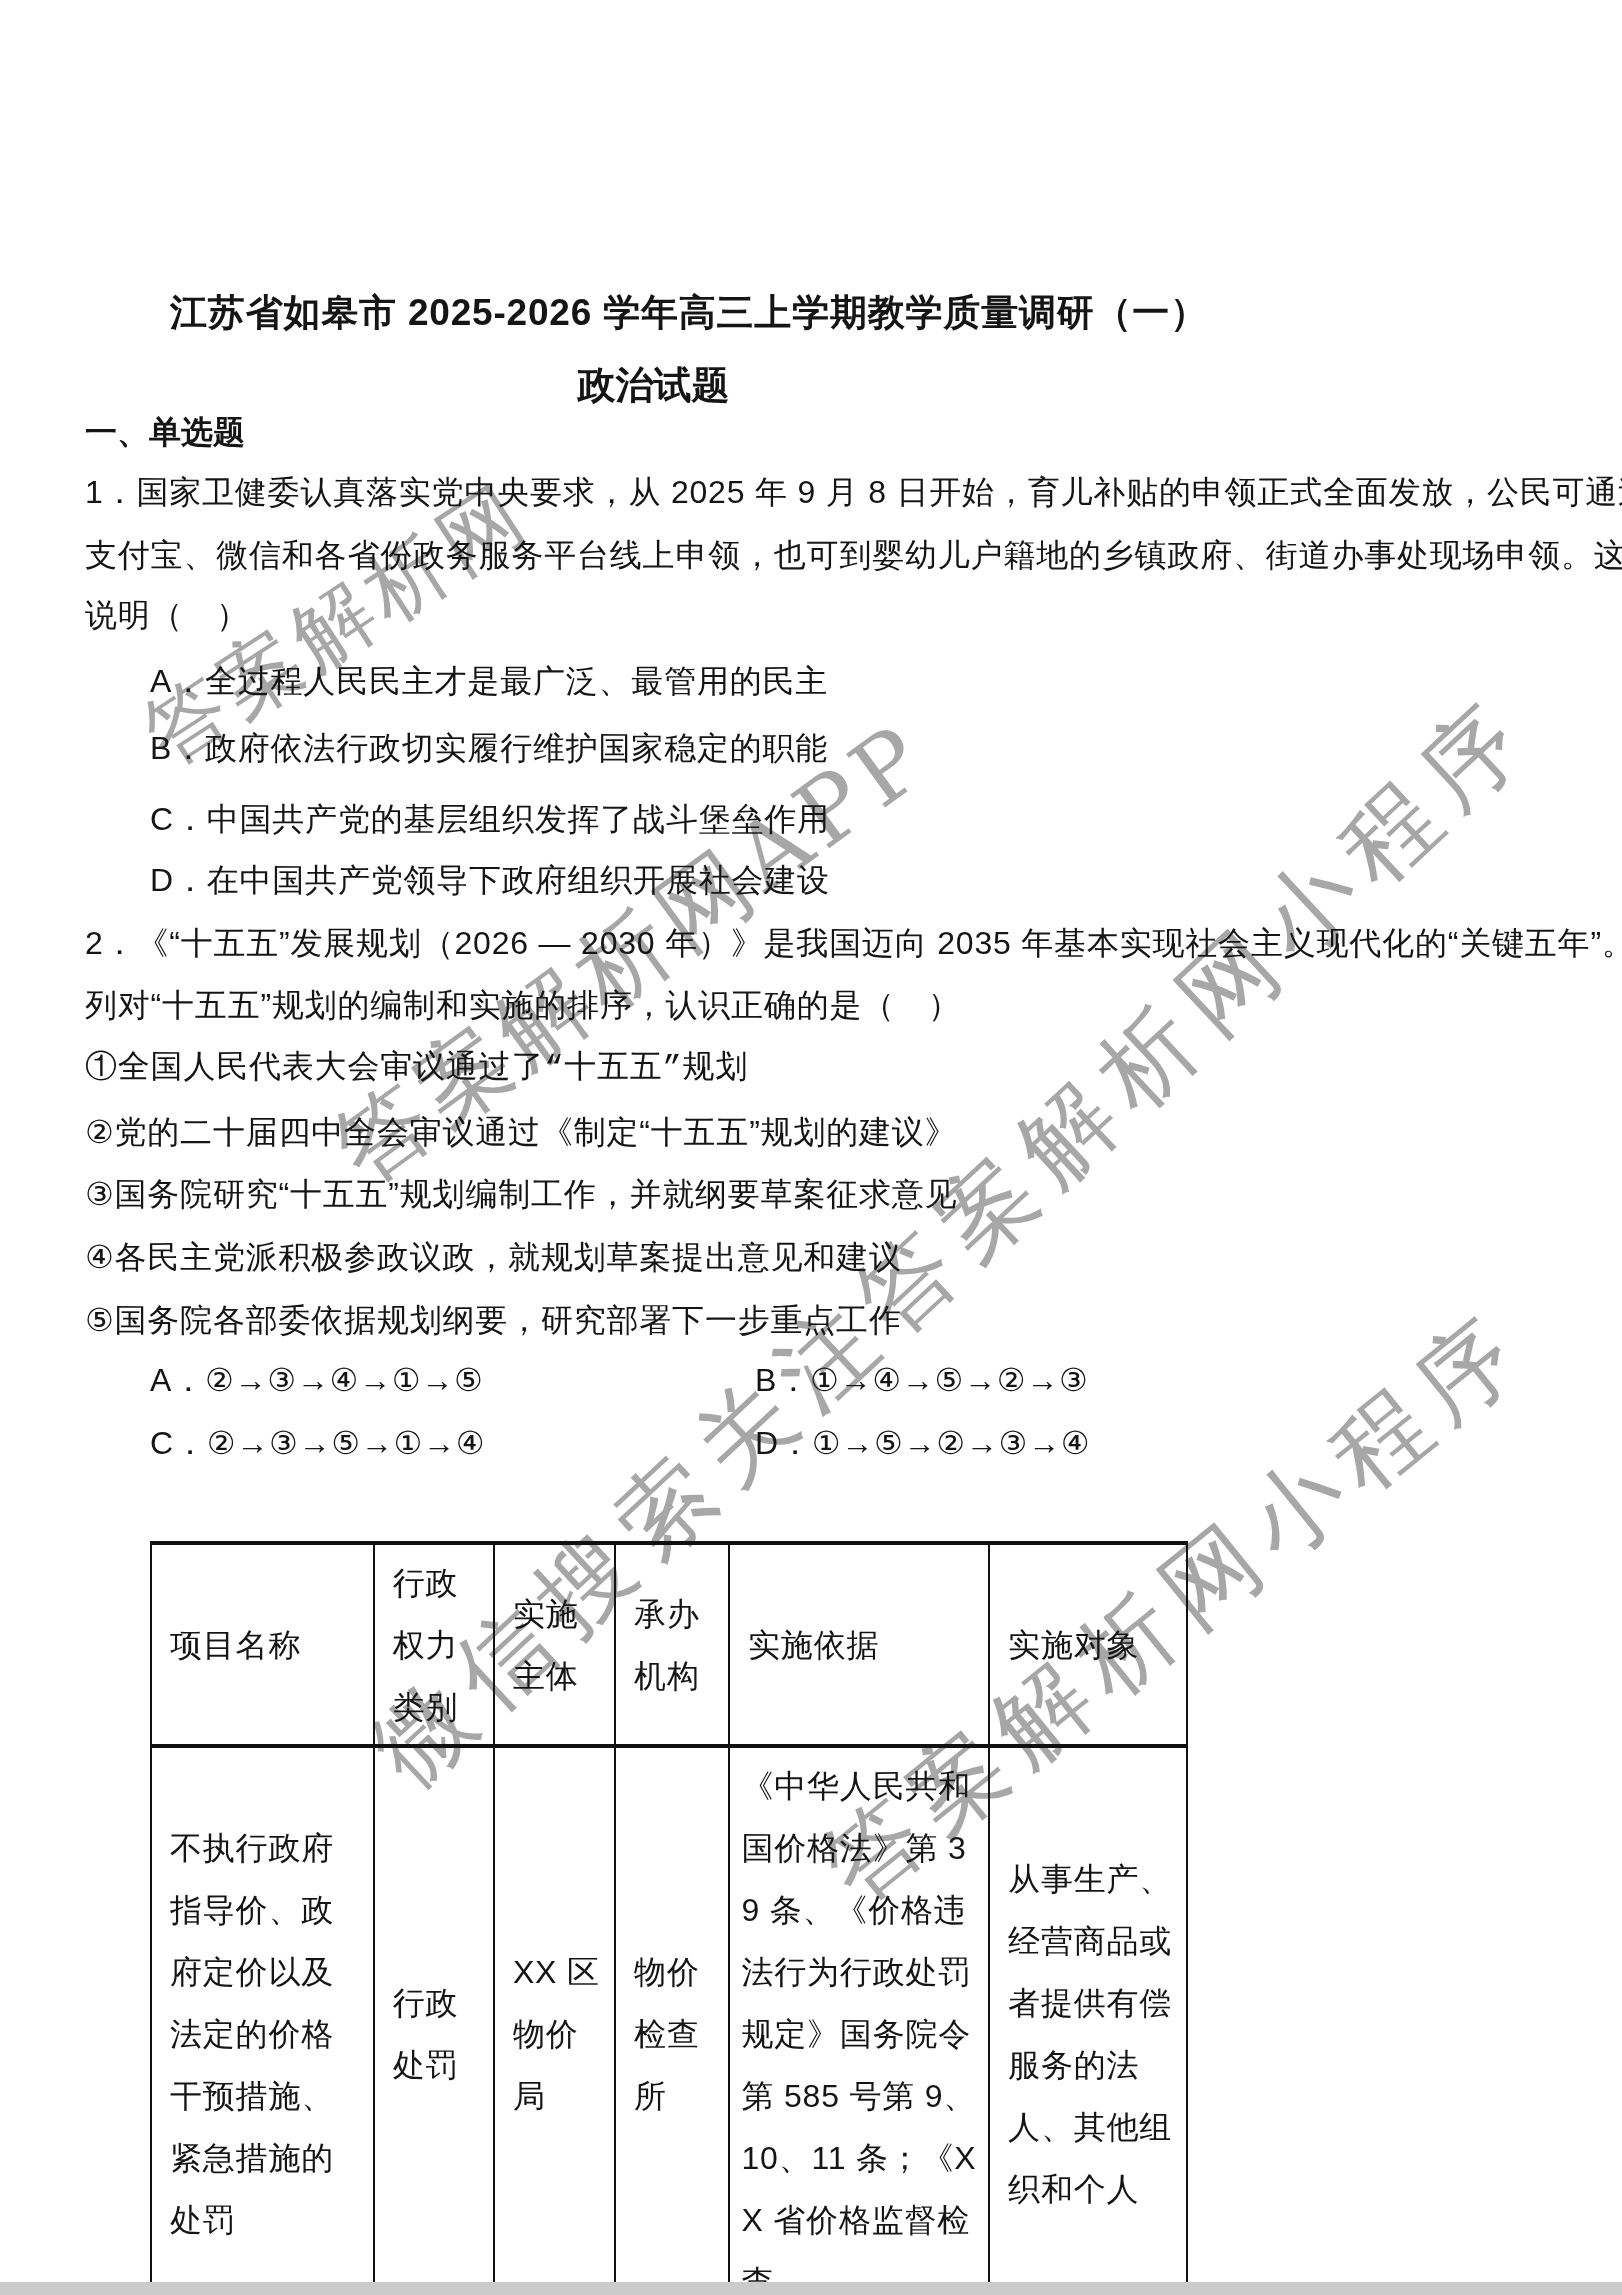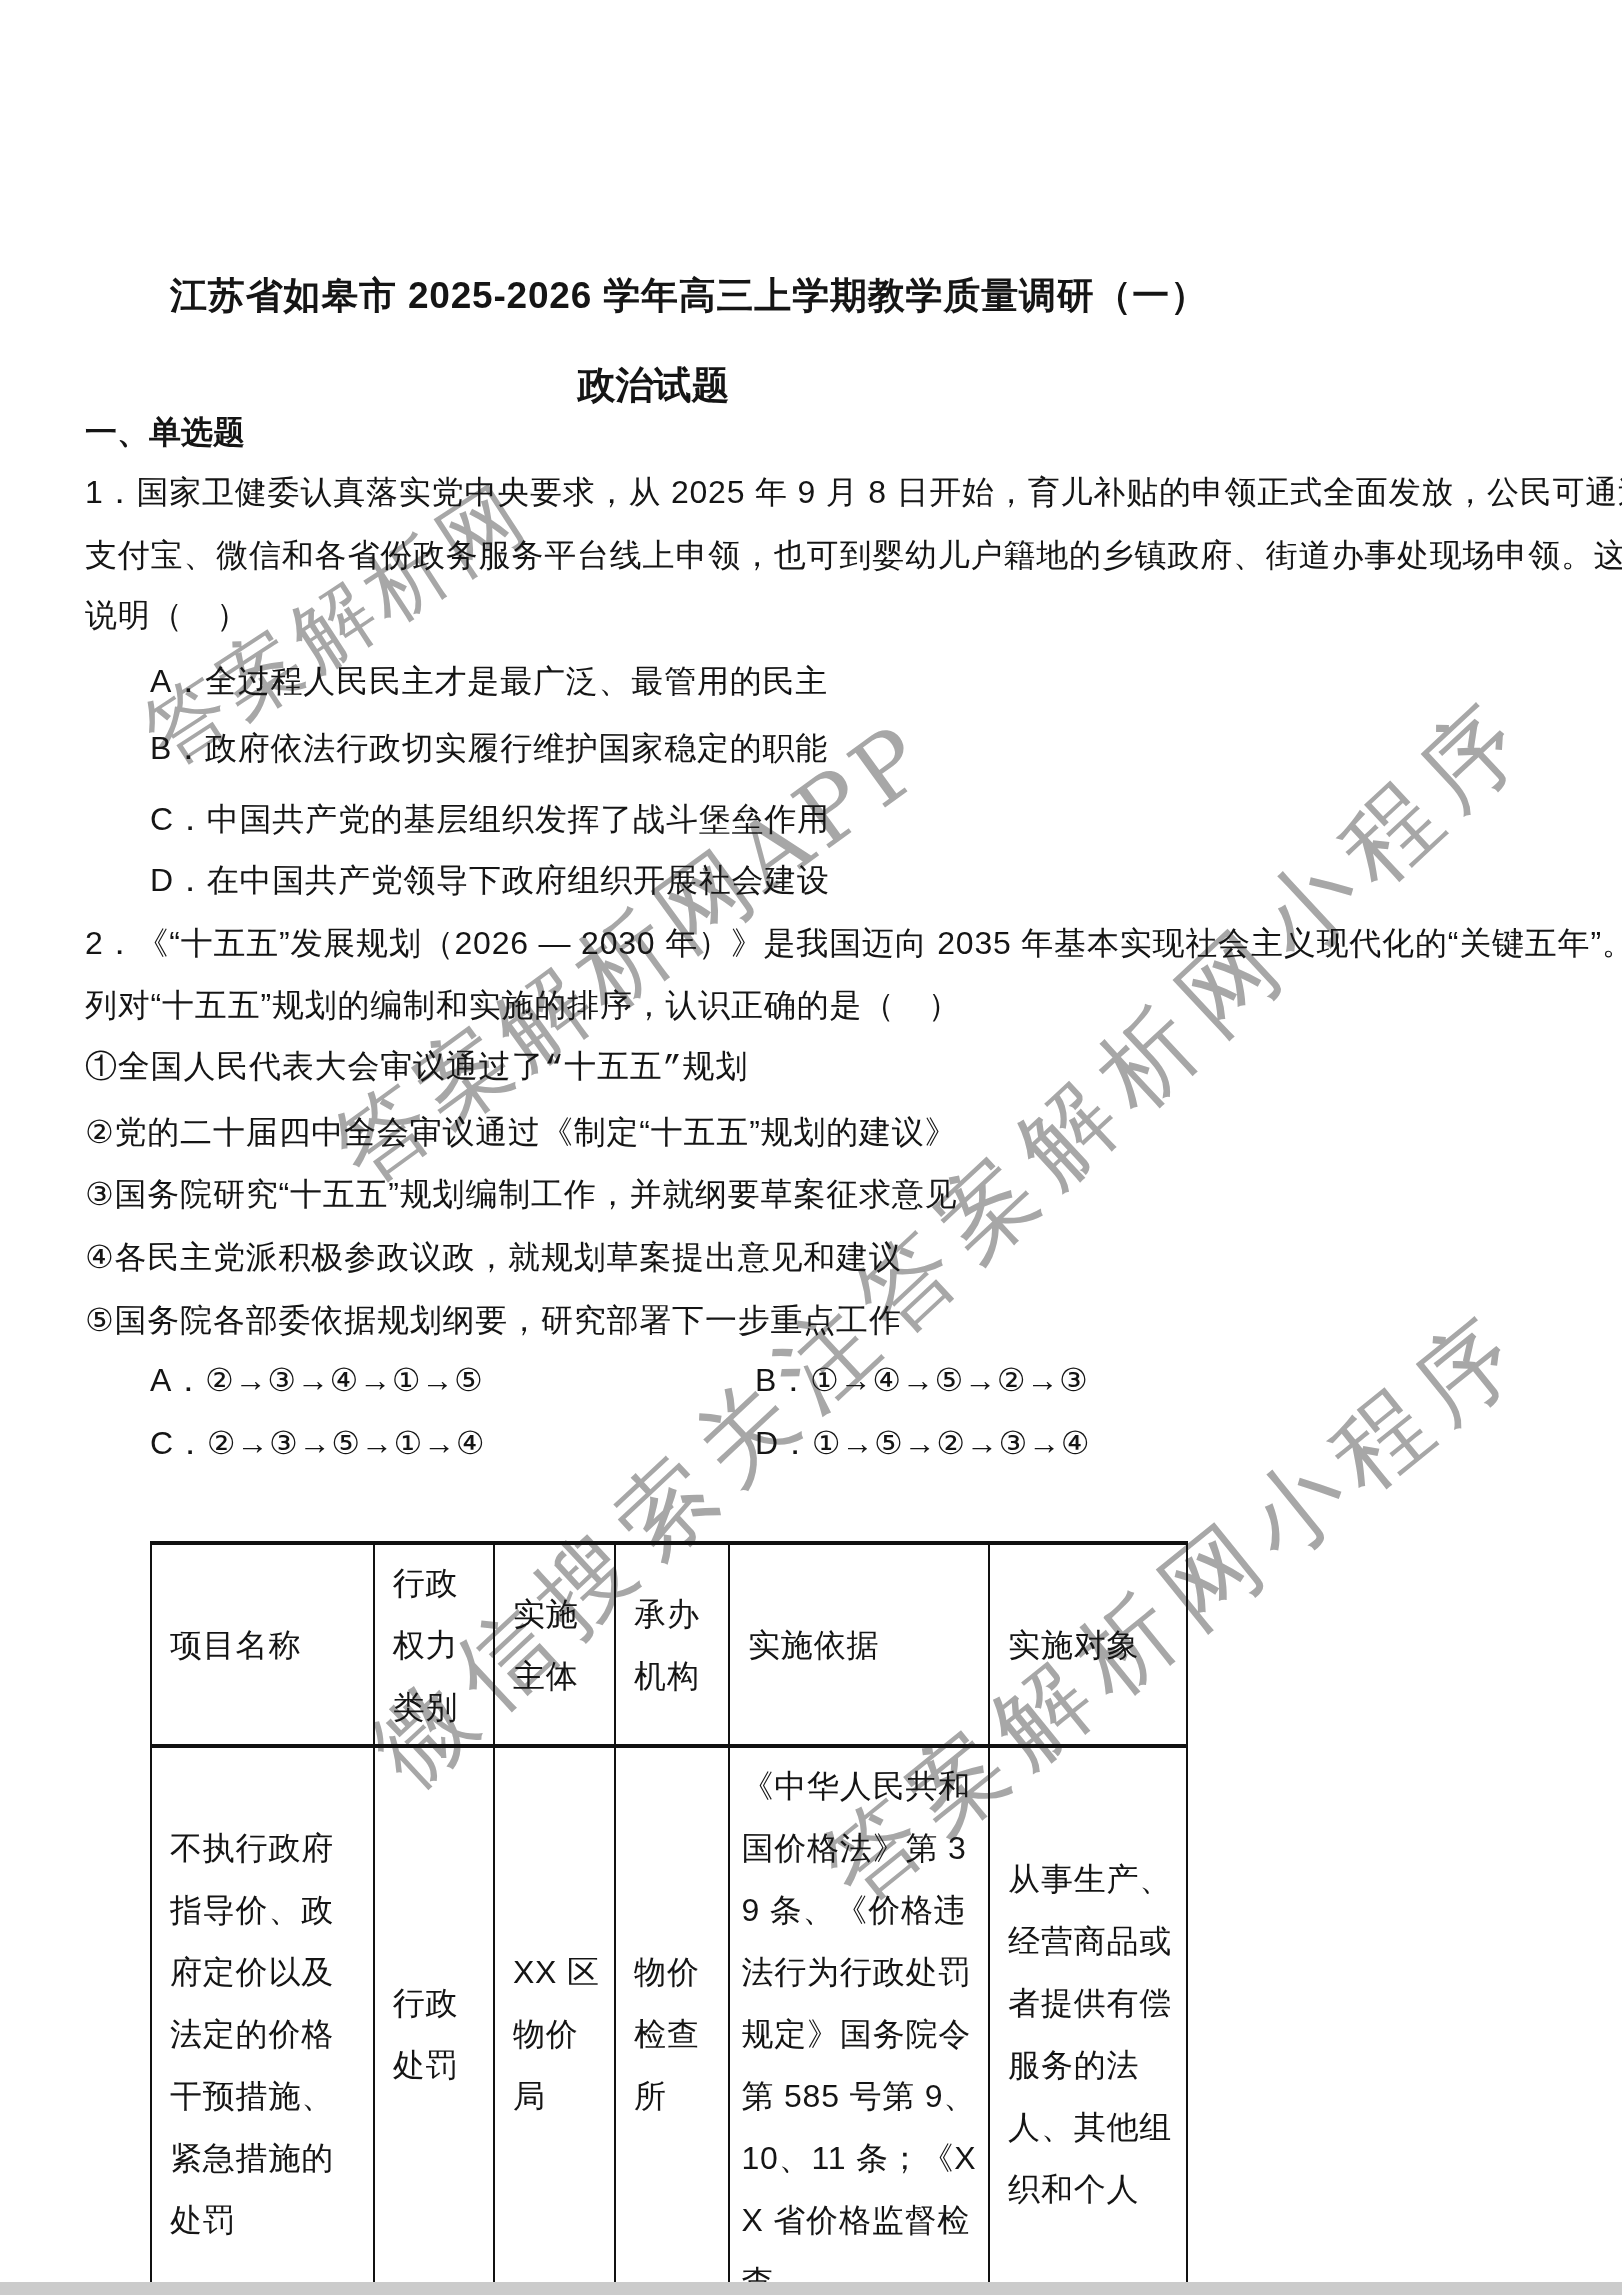--- a/index.html
+++ b/index.html
@@ -29,21 +29,21 @@
          transform: translate(-50%,-50%) rotate(-33deg); }
   .wm2 { left: 633px; top: 953px; font-size: 91px; letter-spacing: 8px;
          transform: translate(-50%,-50%) rotate(-36deg); }
   .wm3 { left: 953px; top: 1241px; font-size: 94px; letter-spacing: 16px;
          transform: translate(-50%,-50%) rotate(-43deg); }
   .wm4 { left: 1175px; top: 1607px; font-size: 94px; letter-spacing: 14.6px;
          transform: translate(-50%,-50%) rotate(-39deg); }
   
   .txt { position: absolute; z-index: 2; white-space: nowrap; }
   .title1 {
-    left: 0; top: 271px; width: 1378px;
+    left: 0; top: 288px; width: 1378px;
     text-align: center; font-size: 37px; font-weight: bold; letter-spacing: 0.8px;
   }
   .title2 {
     left: 0; top: 360px; width: 1307px;
     text-align: center; font-size: 38px; font-weight: bold;
   }
   .section { left: 85px; top: 411px; font-size: 32px; font-weight: bold; }
   .body-line { font-size: 32px; line-height: 42px; letter-spacing: 0.8px; }
   .lx { left: 85px; }
   .opt { left: 150px; }

